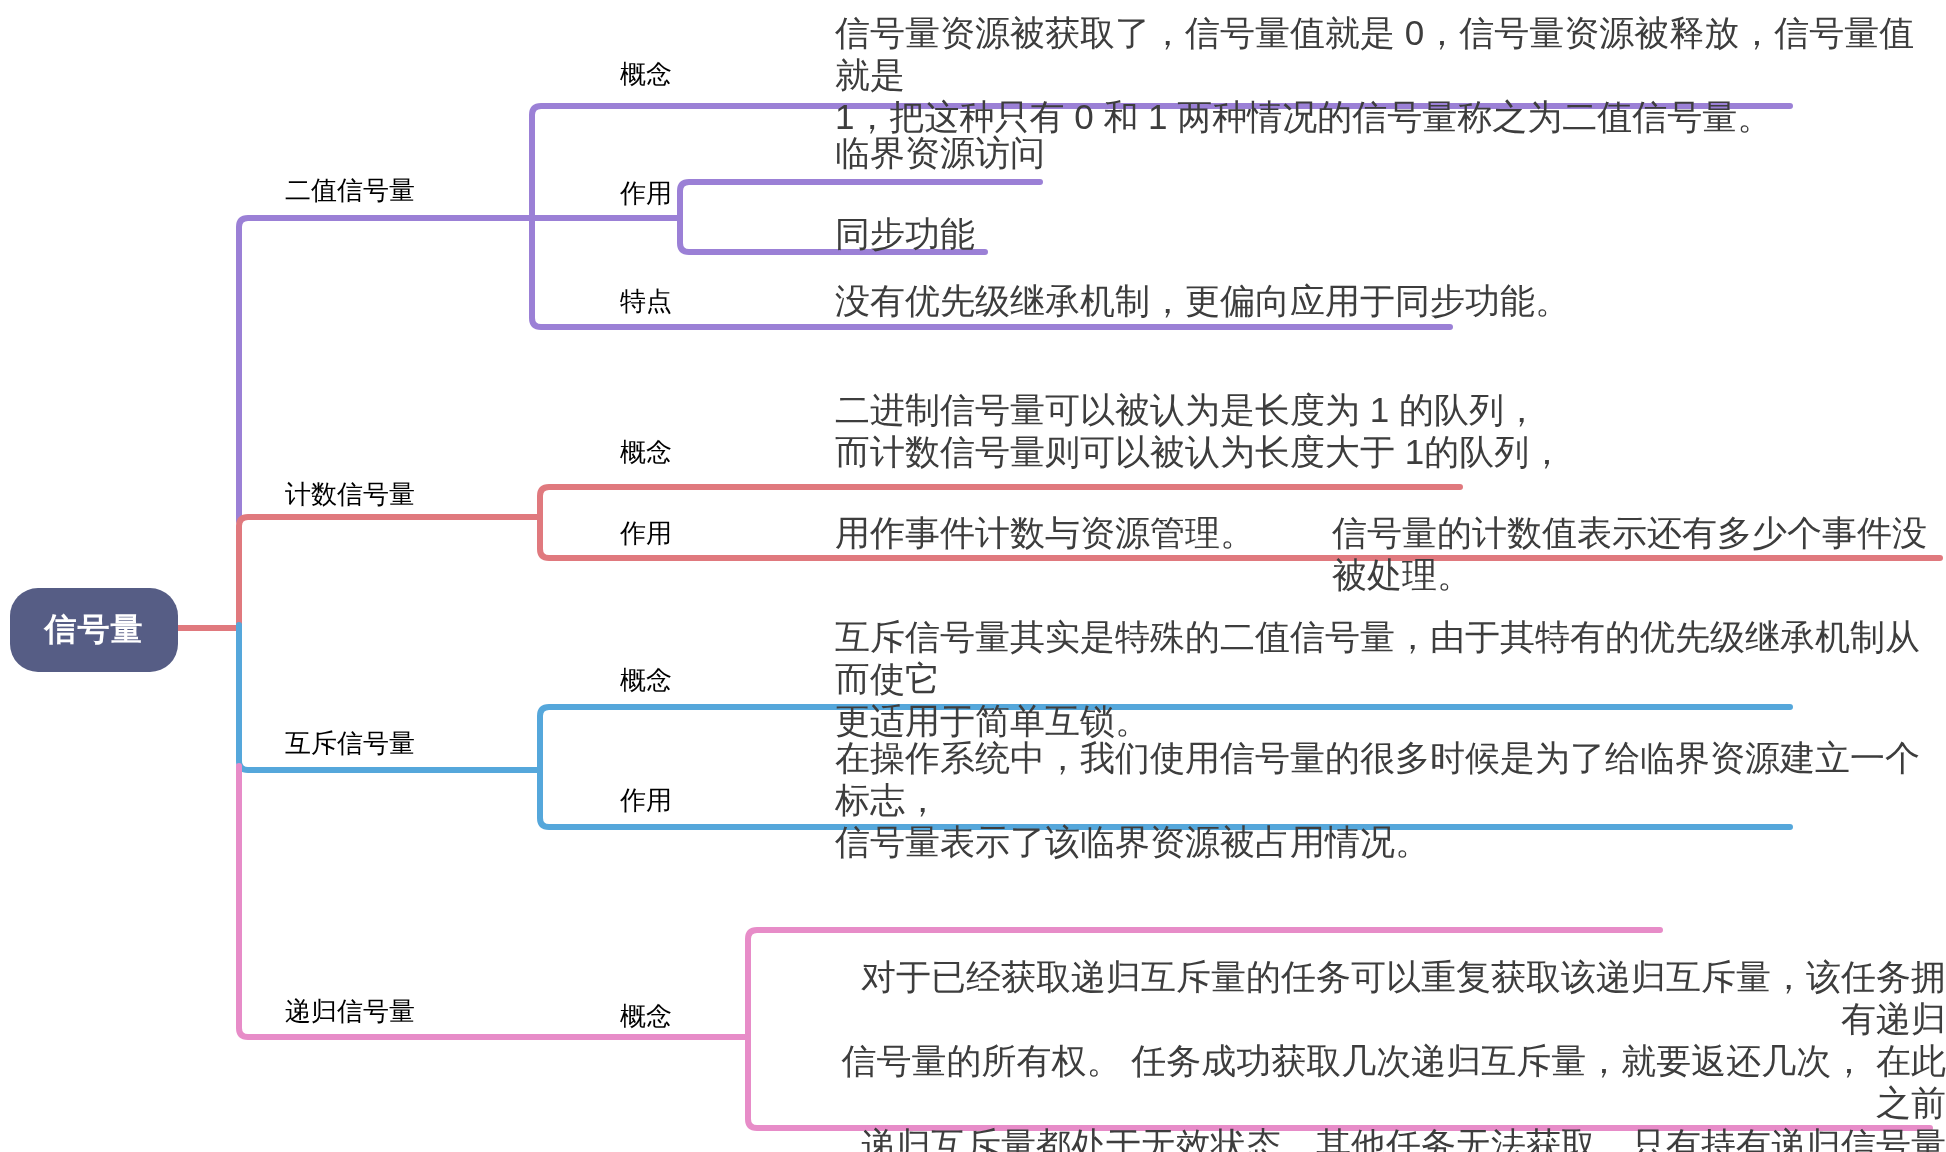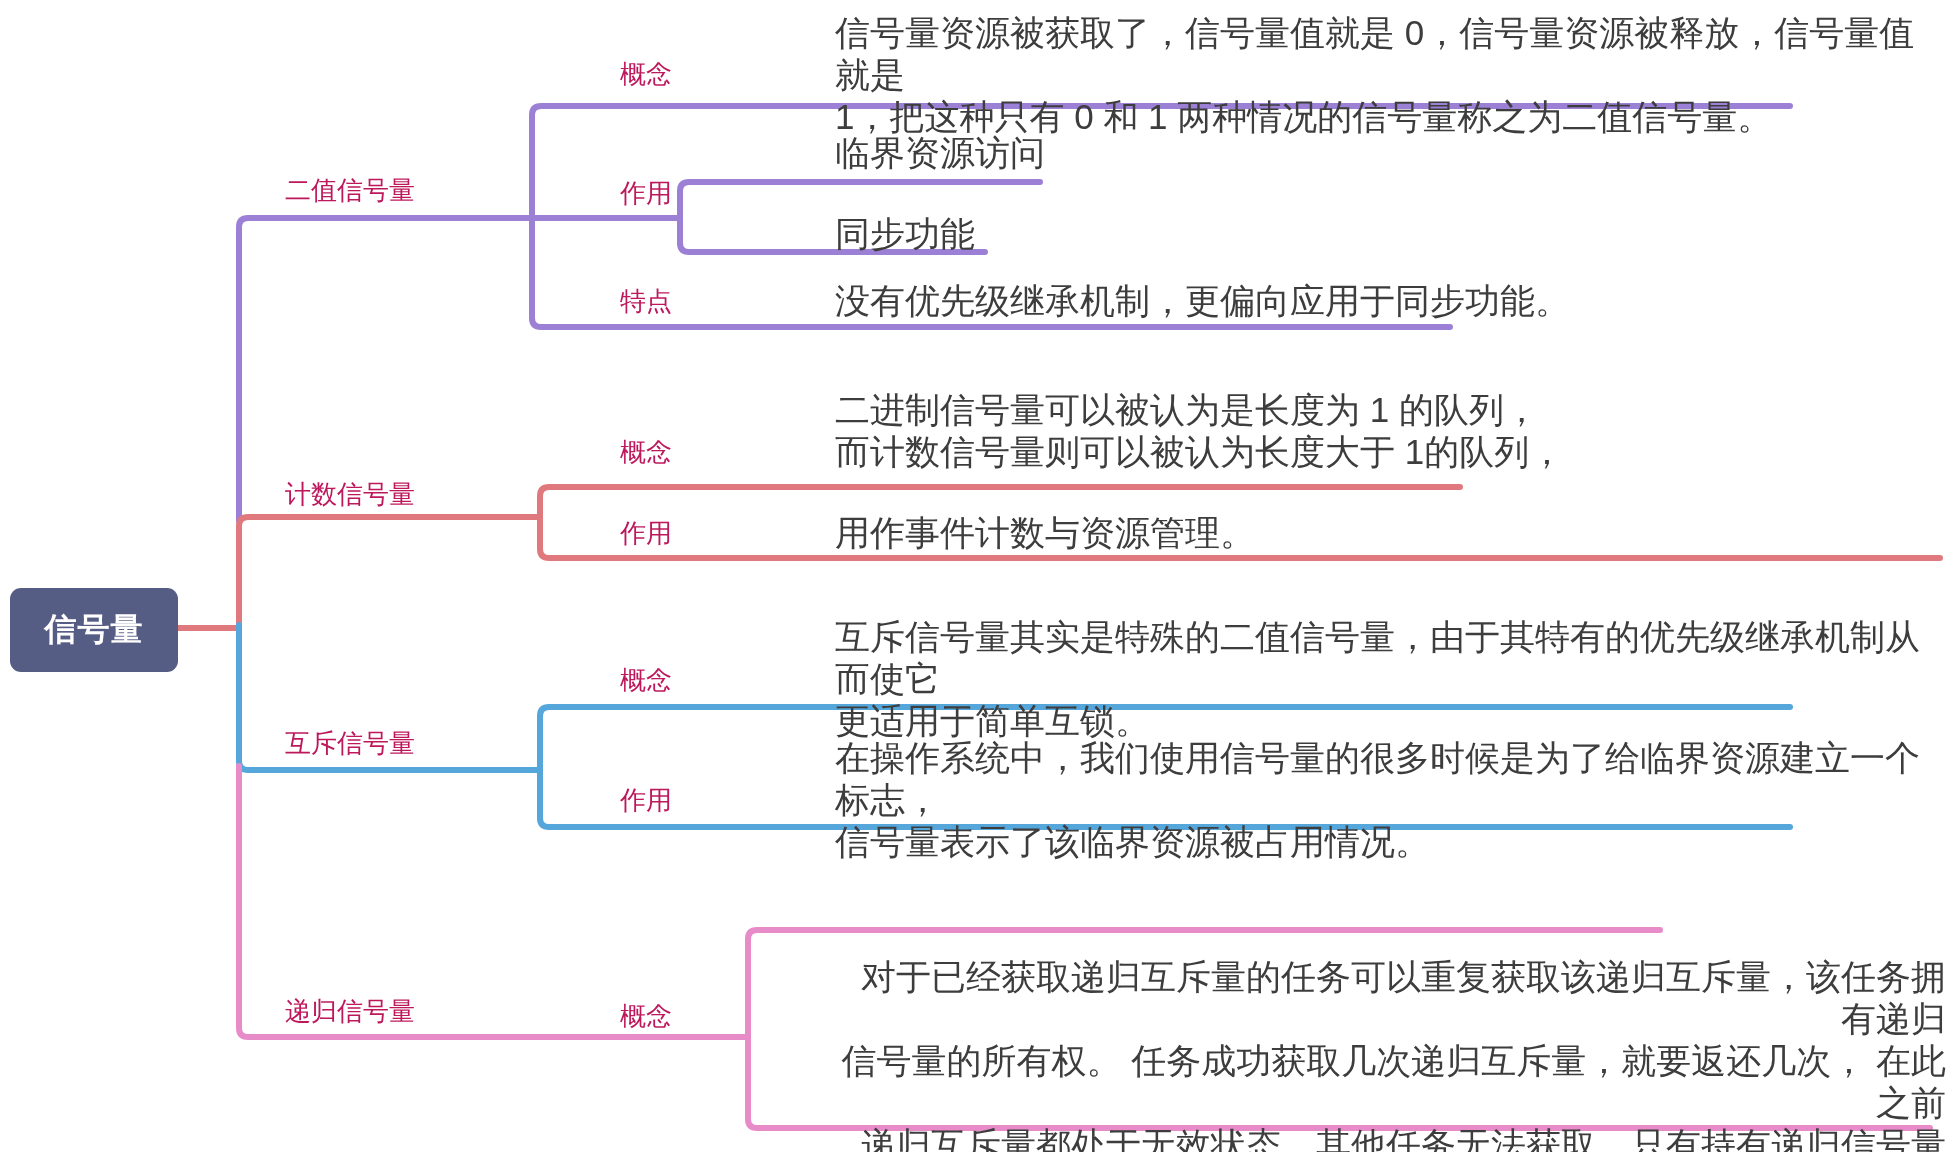--- a/index.html
+++ b/index.html
@@ -14,21 +14,21 @@
   .node-text{
     position:absolute;
     color:#3d3d3d;
     font-size:35px;
     line-height:42px;
     white-space:pre-line;
     z-index:2;
   }
   .node-label{
     position:absolute;
-    color:#be185d;
+    color:#000000;
     font-size:26px;
     line-height:42px;
     white-space:nowrap;
     z-index:2;
   }
   #root-node{
     position:absolute;
     left:10px;top:588px;width:168px;height:84px;
     border-radius:11px;
     display:flex;align-items:center;justify-content:center;
@@ -62,40 +62,41 @@
       <path d="M239,625 L239,761 Q239,770 248,770 L540,770"></path>
       <path d="M1790,707 L549,707 Q540,707 540,716 L540,818 Q540,827 549,827 L1790,827"></path>
     </g>
 
     <g stroke="#E78CC8" stroke-width="6" fill="none" stroke-linecap="round">
       <path d="M239,766 L239,1028 Q239,1037 248,1037 L748,1037"></path>
       <path d="M1660,930 L757,930 Q748,930 748,939 L748,1119 Q748,1128 757,1128 L1930,1128"></path>
     </g>
   </svg>
 
-  <div id="root-node" style="background:#565D85;">
+  <div id="root-node" style="background:#565D85;border-radius:28px;">
     <span>信号量</span>
   </div>
 
   <div class="node-label" style="left:285px;top:169px;">二值信号量</div>
   <div class="node-label" style="left:620px;top:53px;">概念</div>
   <div class="node-text" style="left:835px;top:12px;">信号量资源被获取了，信号量值就是 0，信号量资源被释放，信号量值就是
 1，把这种只有 0 和 1 两种情况的信号量称之为二值信号量。</div>
   <div class="node-label" style="left:620px;top:172px;">作用</div>
   <div class="node-text" style="left:835px;top:132px;">临界资源访问</div>
   <div class="node-text" style="left:835px;top:213px;">同步功能</div>
   <div class="node-label" style="left:620px;top:280px;">特点</div>
   <div class="node-text" style="left:835px;top:280px;">没有优先级继承机制，更偏向应用于同步功能。</div>
 
   <div class="node-label" style="left:285px;top:473px;">计数信号量</div>
   <div class="node-label" style="left:620px;top:431px;">概念</div>
   <div class="node-text" style="left:835px;top:389px;">二进制信号量可以被认为是长度为 1 的队列，
 而计数信号量则可以被认为长度大于 1的队列，</div>
   <div class="node-label" style="left:620px;top:512px;">作用</div>
   <div class="node-text" style="left:835px;top:512px;">用作事件计数与资源管理。</div>
+  <div class="node-text" style="left:1332px;top:512px;">信号量的计数值表示还有多少个事件没被处理。</div>
 
   <div class="node-label" style="left:285px;top:722px;">互斥信号量</div>
   <div class="node-label" style="left:620px;top:659px;">概念</div>
   <div class="node-text" style="left:835px;top:616px;">互斥信号量其实是特殊的二值信号量，由于其特有的优先级继承机制从而使它
 更适用于简单互锁。</div>
   <div class="node-label" style="left:620px;top:779px;">作用</div>
   <div class="node-text" style="left:835px;top:737px;">在操作系统中，我们使用信号量的很多时候是为了给临界资源建立一个标志，
 信号量表示了该临界资源被占用情况。</div>
 
   <div class="node-label" style="left:285px;top:990px;">递归信号量</div>

